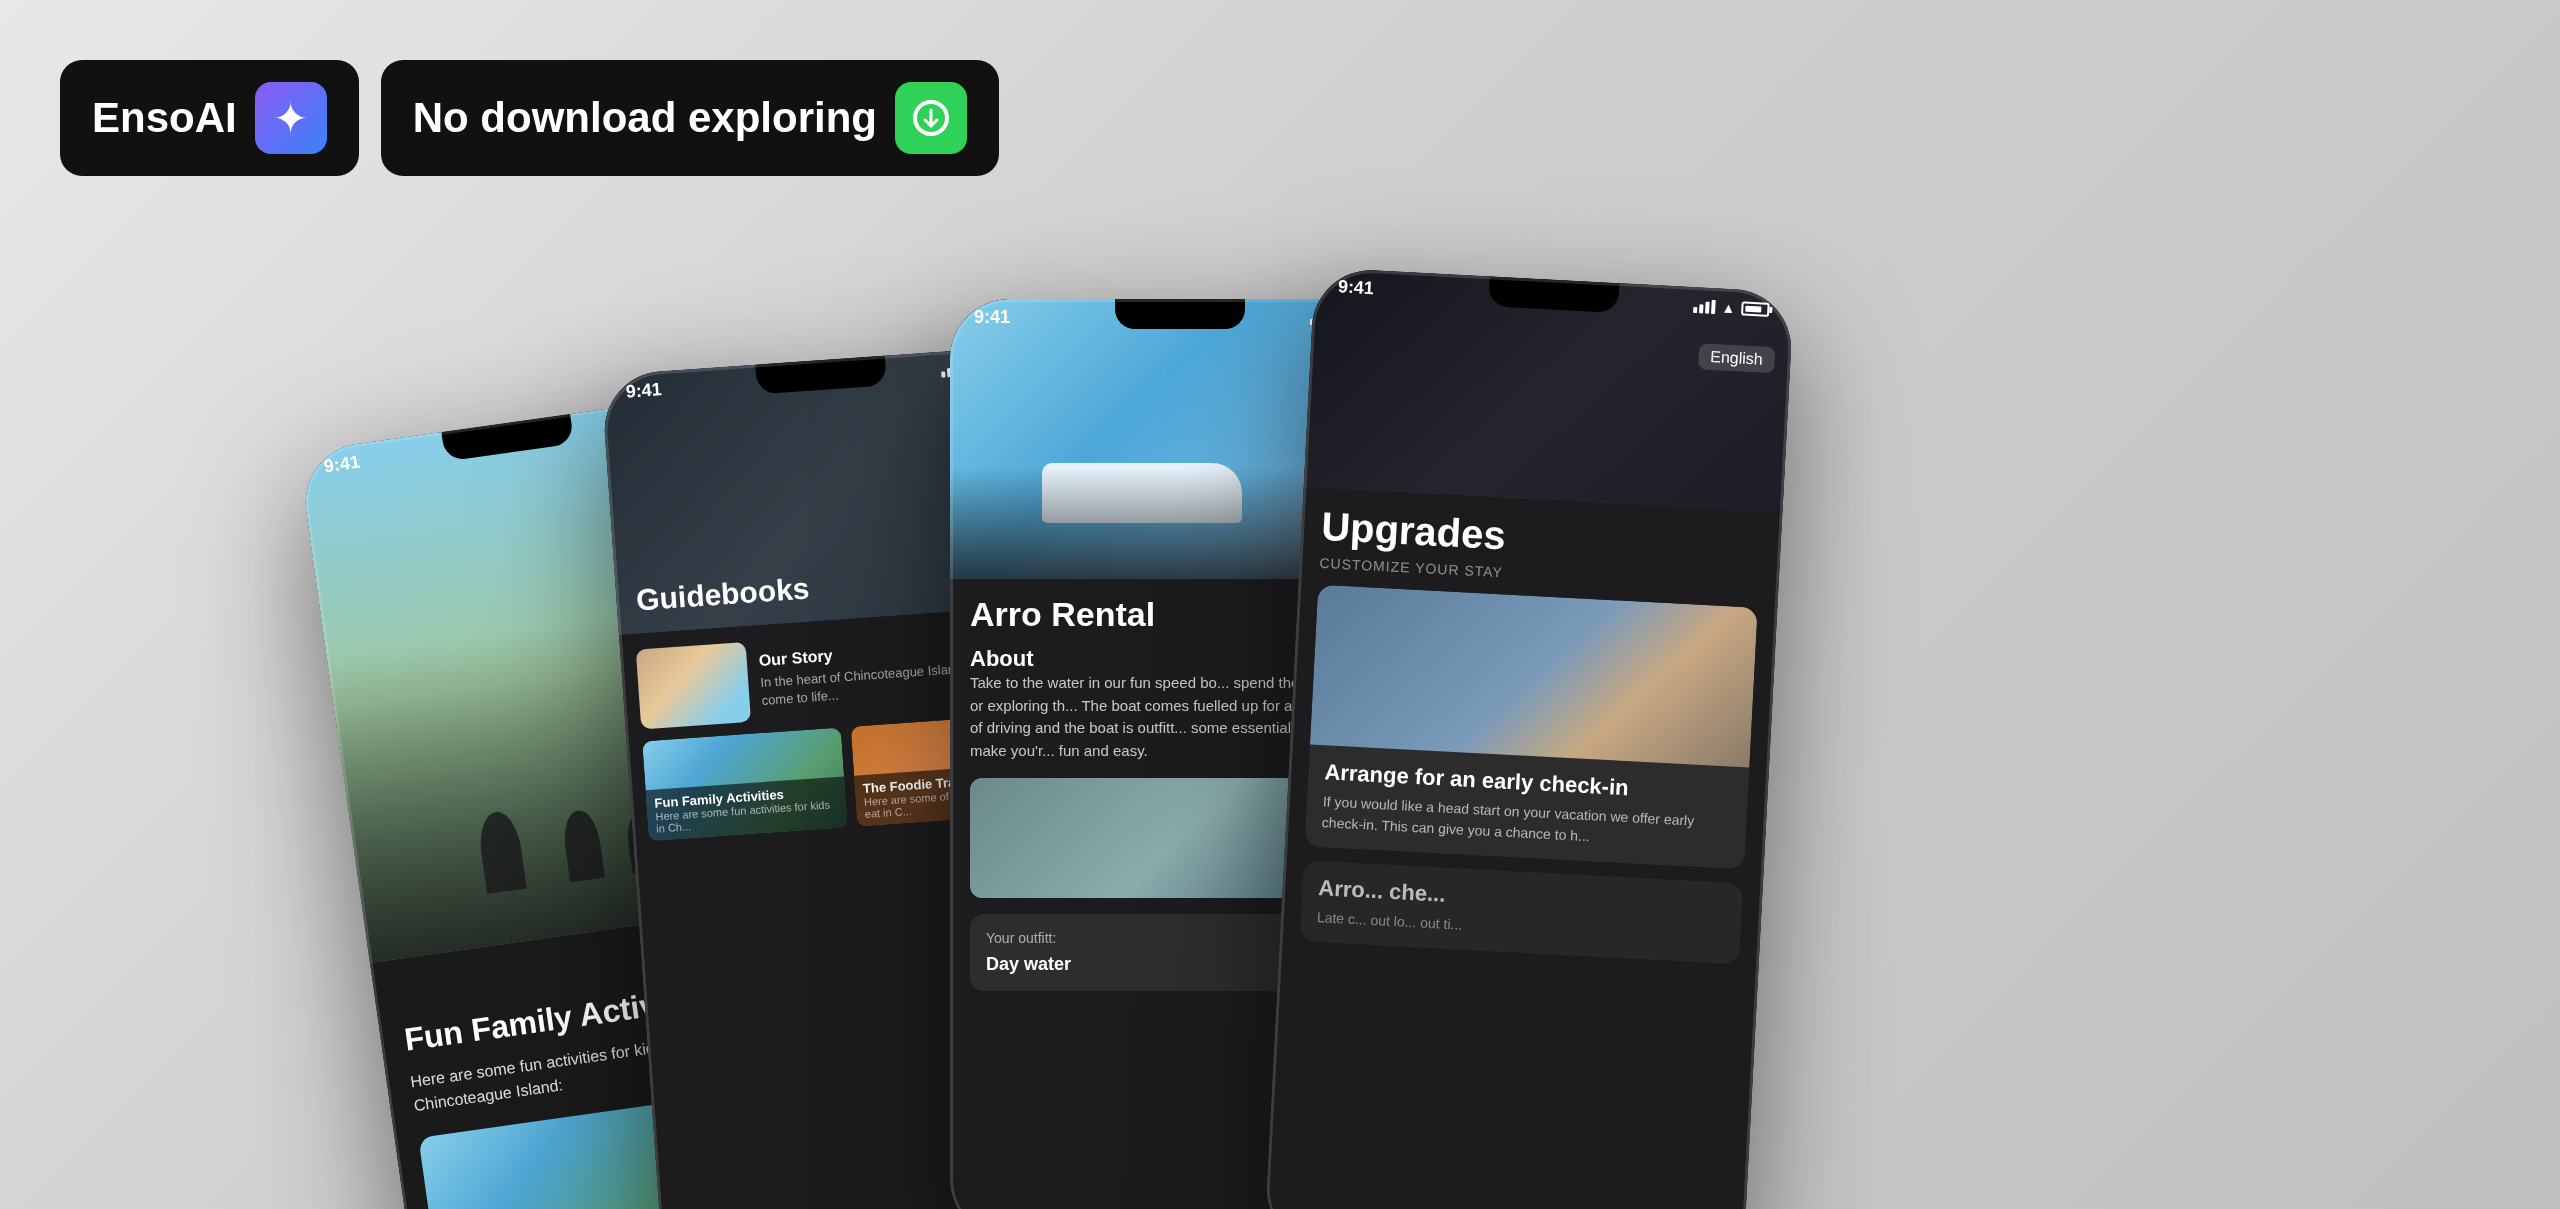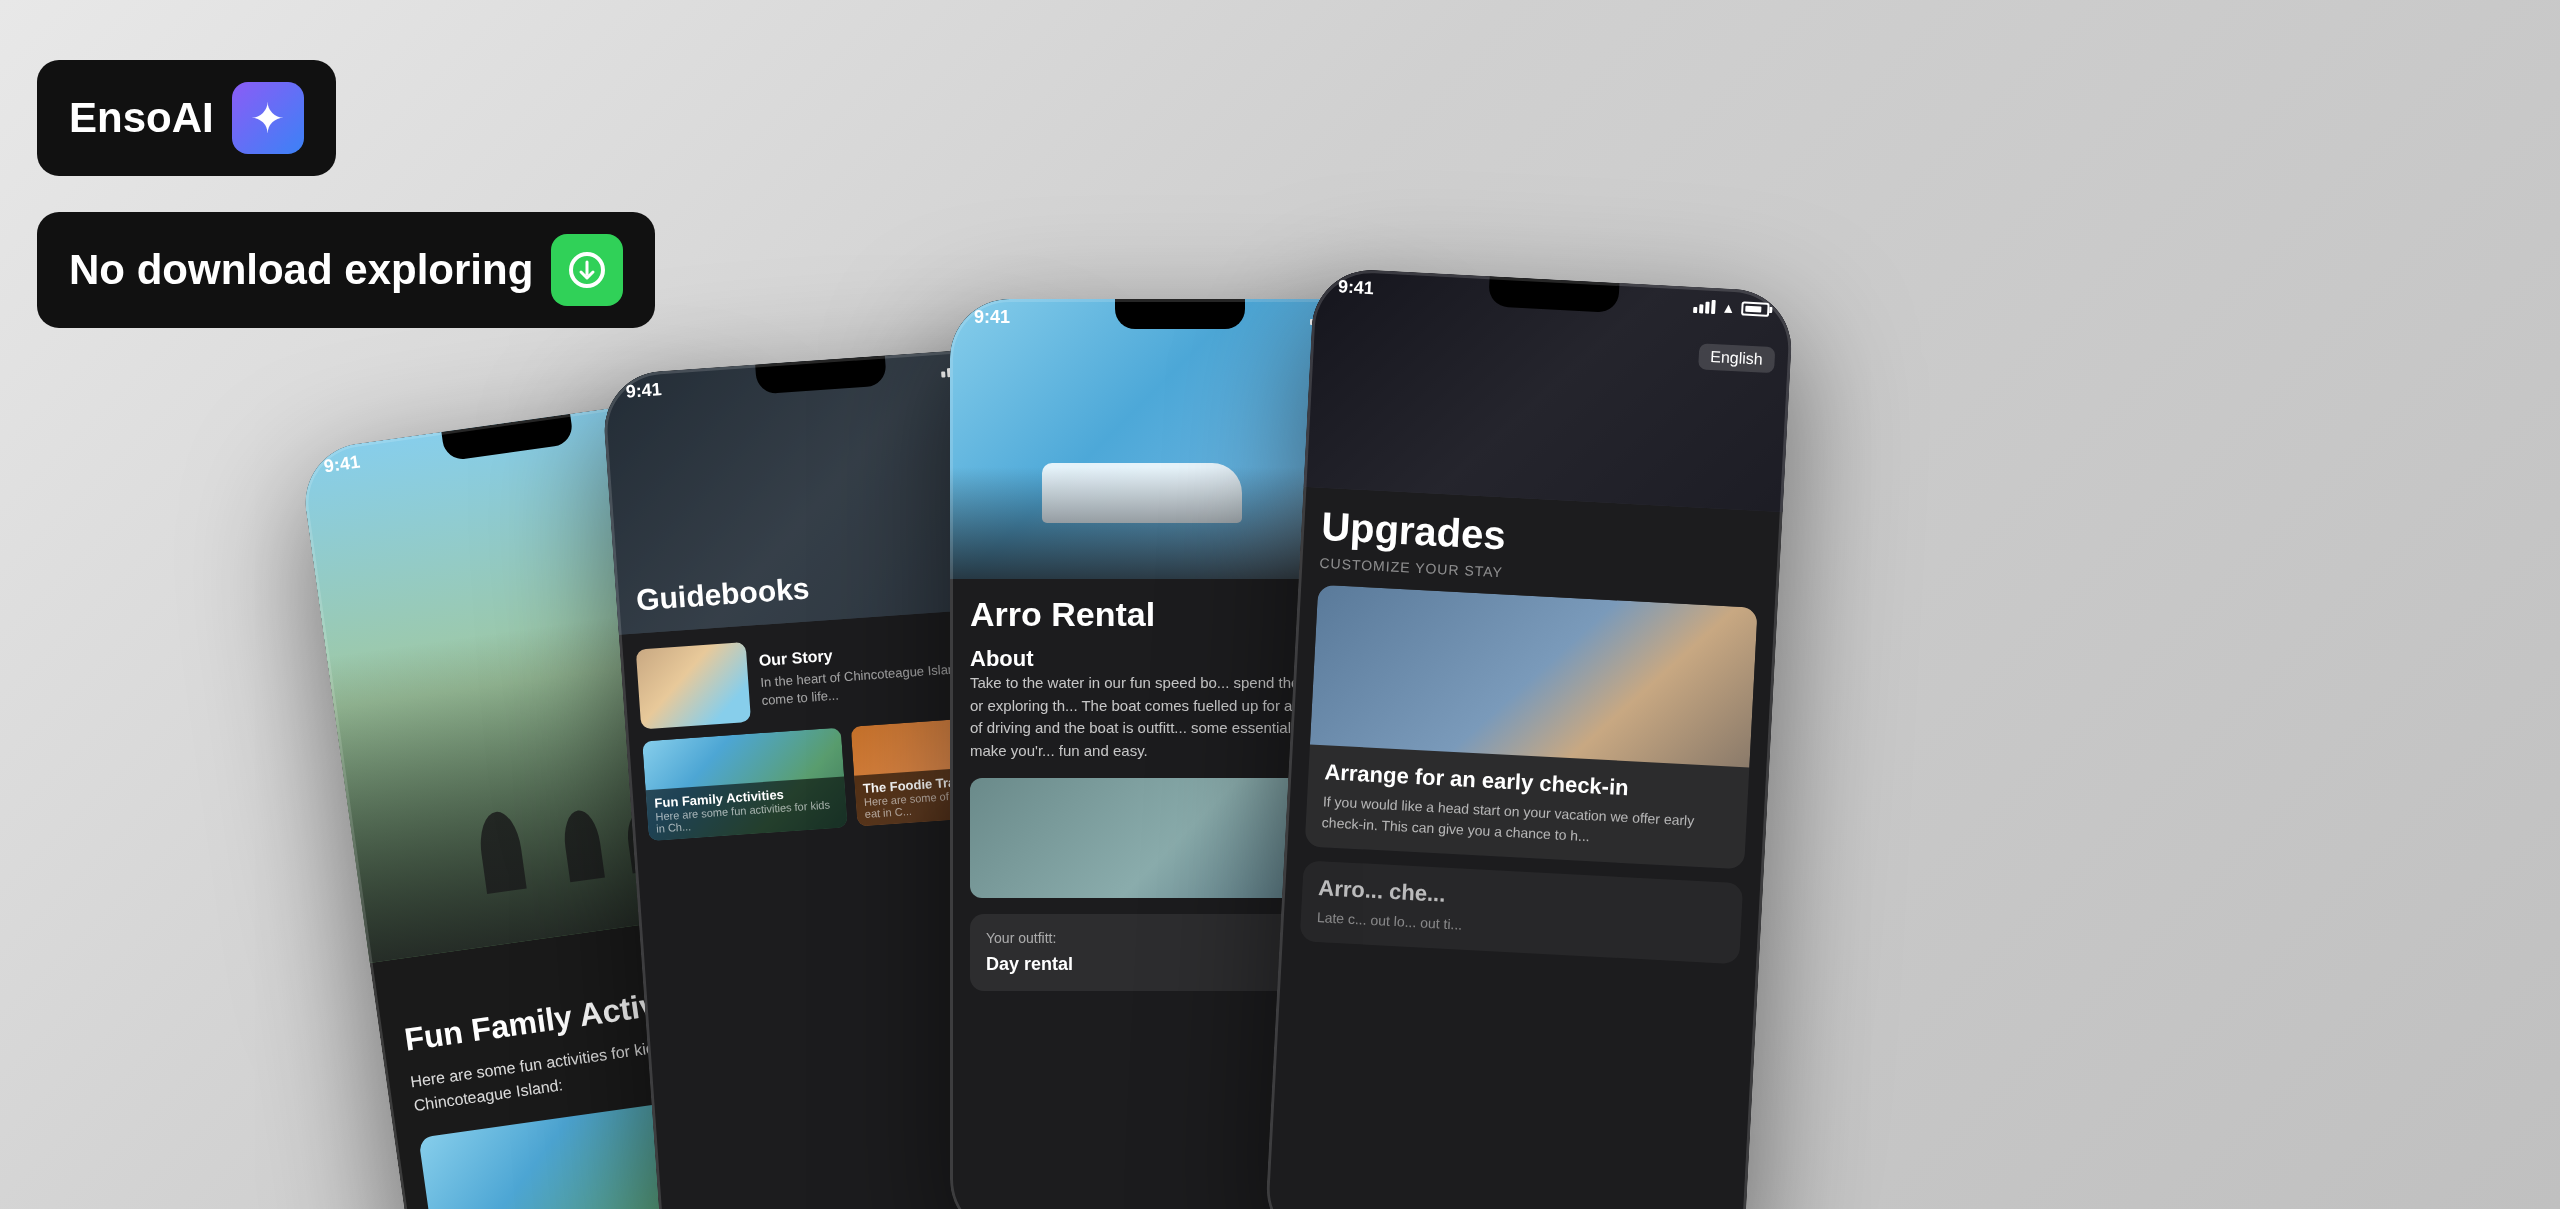--- a/index.html
+++ b/index.html
@@ -16,24 +16,24 @@
     .bg {
       position: absolute;
       inset: 0;
       background: linear-gradient(135deg, #e8e8e8 0%, #d0d0d0 40%, #c0c0c0 100%);
     }
 
     
     .badges-container {
       position: absolute;
       top: 60px;
-      left: 37px;
-      display: flex;
-      flex-direction: column;
-      gap: 36px;
+      left: 60px;
+      display: flex;
+      flex-direction: row;
+      gap: 22px;
       z-index: 10;
     }
 
     .badge-row {
       display: flex;
       gap: 24px;
       align-items: center;
     }
 
     .badge {
@@ -776,21 +776,21 @@
         </div>
         <div class="boat-content">
           <div class="boat-title">Arro Rental</div>
           <div class="boat-section-title">About</div>
           <div class="boat-desc">Take to the water in our fun speed bo... spend the day fishing, or exploring th... The boat comes fuelled up for an enti... worth of driving and the boat is outfitt... some essential supplies to make you'r... fun and easy.</div>
 
           <div class="boat-rocks-img" style="background:linear-gradient(135deg, #6a8a8a 0%, #8aacac 50%, #4a6a7a 100%);"></div>
           <div class="boat-upgrade-section">
             <div class="boat-upgrade-label">Your outfitt:</div>
             <div class="boat-upgrade-row">
-              <span class="boat-upgrade-name">Day rental</span>
+              <span class="boat-upgrade-name">Day water</span>
               <span class="boat-upgrade-price">$350</span>
             </div>
           </div>
         </div>
       </div>
     </div>
   </div>
 
   <div class="phone phone-4">
     <div class="phone-border"></div>

